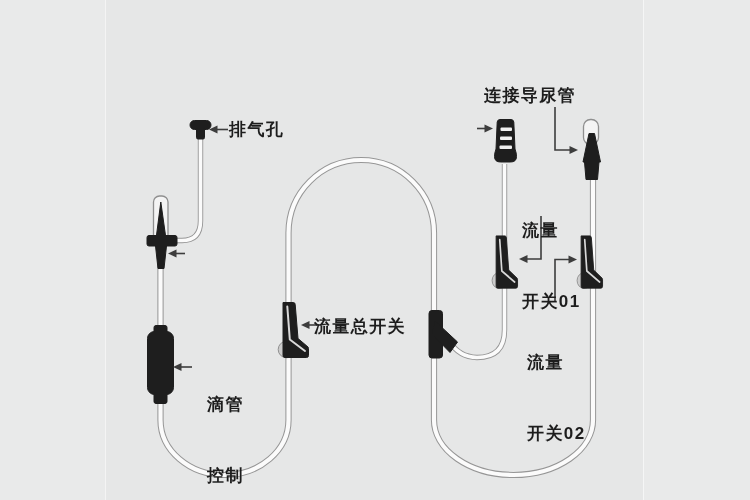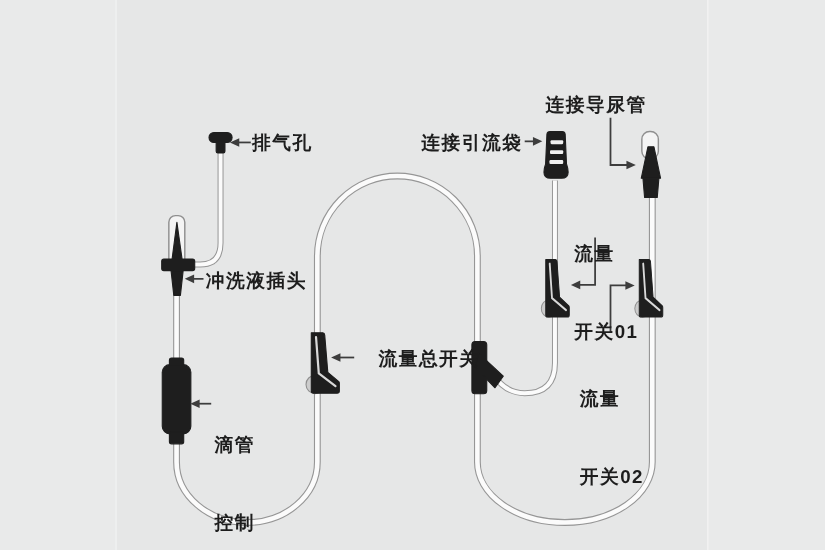--- a/index.html
+++ b/index.html
@@ -139,28 +139,26 @@
       <polyline class="leader" points="541,216 541,259 526,259"></polyline>
       <polygon class="ah" points="519,259 527.5,255.1 527.5,262.9"></polygon>
     </g>
     <g>
       <polyline class="leader" points="555,302 555,259.5 570,259.5"></polyline>
       <polygon class="ah" points="577,259.5 568.5,255.6 568.5,263.4"></polygon>
     </g>
   </svg>
 
   <div class="lbl" style="left:229px;top:118px;font-family:Liberation Serif, serif;">排气孔</div>
-  <div class="lbl" style="left:187px;top:244px;">冲洗液插头</div>
-  <div class="lbl" style="left:195px;top:345px;">
+  <div class="lbl" style="left:207px;top:345px;">
     <span>滴管</span>
     <span>控制</span>
   </div>
-  <div class="lbl" style="left:344px;top:315px;">流量总开关</div>
-  <div class="lbl" style="left:383px;top:118px;">连接引流袋</div>
-  <div class="lbl" style="left:496px;top:84px;">连接导尿管</div>
+  <div class="lbl" style="left:314px;top:315px;">流量总开关</div>
+  <div class="lbl" style="left:484px;top:84px;">连接导尿管</div>
   <div class="lbl" style="left:522px;top:171px;">
     <span>流量</span>
     <span>开关01</span>
   </div>
   <div class="lbl" style="left:527px;top:303px;">
     <span>流量</span>
     <span>开关02</span>
   </div>
 </div>
 

